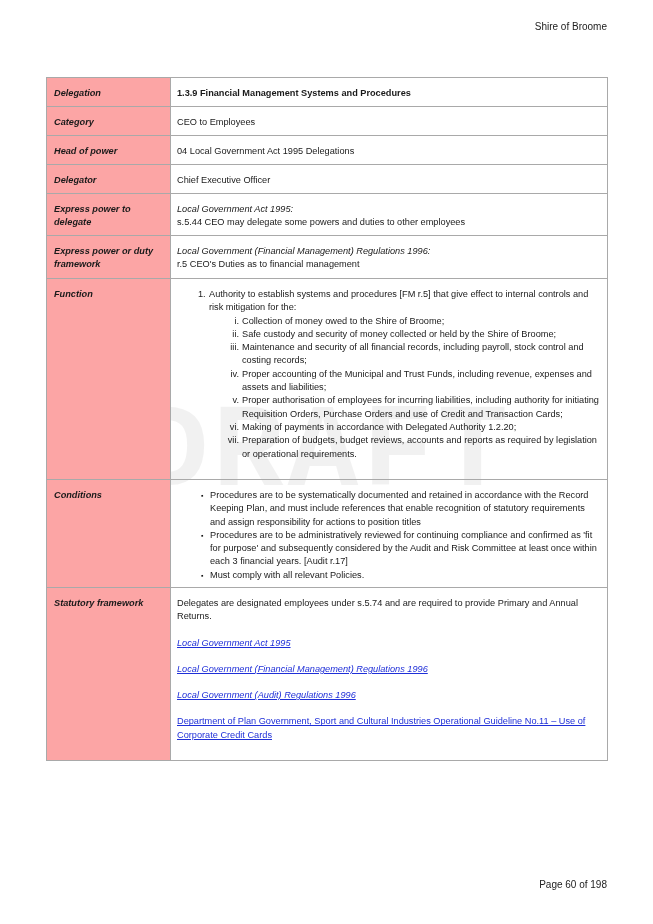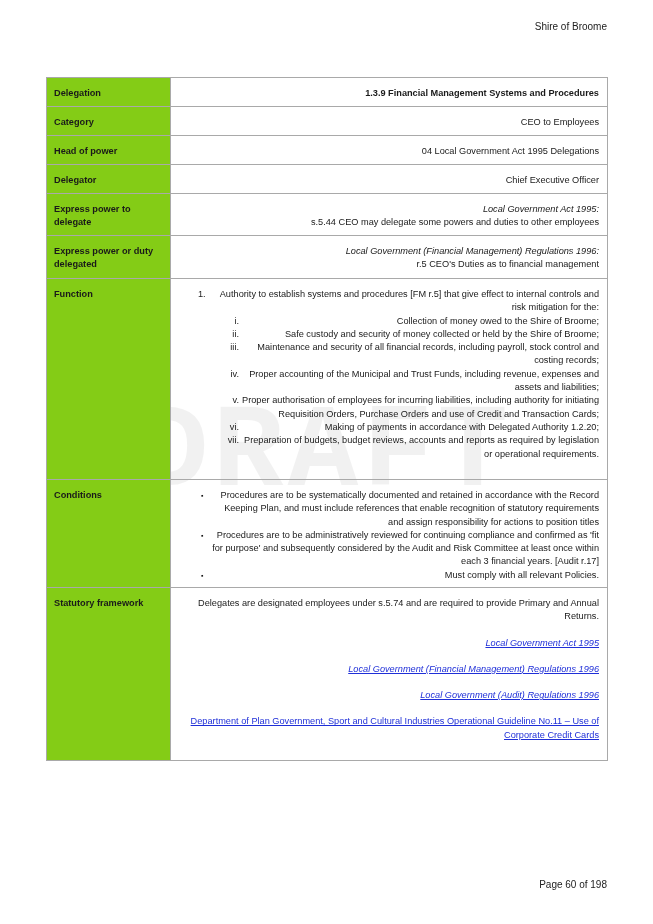--- a/index.html
+++ b/index.html
@@ -3,22 +3,22 @@
 <meta charset="utf-8">
 <style>
   html, body { margin: 0; padding: 0; background: #ffffff; }
   body { width: 653px; height: 924px; position: relative; overflow: hidden;
          font-family: "Liberation Sans", "DejaVu Sans", sans-serif; color: #1a1a1a; }
   .header-org { position: absolute; top: 21px; right: 46px; font-size: 10px; color: #222; }
   .footer-page { position: absolute; top: 879px; right: 46px; font-size: 10px; color: #222; }
   table.deleg { position: absolute; left: 46px; top: 77px; width: 562px; border-collapse: collapse;
                 font-size: 9.2px; line-height: 13.3px; }
   table.deleg td { border: 1px solid #a9a9a9; vertical-align: top; padding: 0; }
-  td.lbl { width: 124px; background: #84cc16; font-weight: bold; padding: 9px 6px 0 7px !important; box-sizing: border-box; }
-  td.val { padding: 9px 8px 0 6px !important; box-sizing: border-box; text-align: right; }
+  td.lbl { width: 124px; background: #fca5a5; font-weight: bold; padding: 9px 6px 0 7px !important; box-sizing: border-box; font-style: italic; }
+  td.val { padding: 9px 8px 0 6px !important; box-sizing: border-box; }
   .row-h30 td { height: 29px; }
   .row-h42 td { height: 42px; }
   .row-h43 td { height: 43px; }
   .row-h201 td { height: 201px; }
   .row-h108 td { height: 108px; }
   .row-h174 td { height: 173px; }
   .bold { font-weight: bold; }
   .it { font-style: italic; }
   ol.func { margin: 0; padding-left: 32px; list-style: none; }
   ol.func > li { position: relative; }
@@ -62,21 +62,21 @@
     <td class="val">Chief Executive Officer</td>
   </tr>
   <tr class="row-h42">
     <td class="lbl">Express power to delegate</td>
     <td class="val">
       <div class="it">Local Government Act 1995:</div>
       <div>s.5.44 CEO may delegate some powers and duties to other employees</div>
     </td>
   </tr>
   <tr class="row-h43">
-    <td class="lbl">Express power or duty delegated</td>
+    <td class="lbl">Express power or duty framework</td>
     <td class="val">
       <div class="it">Local Government (Financial Management) Regulations 1996:</div>
       <div>r.5 CEO's Duties as to financial management</div>
     </td>
   </tr>
   <tr class="row-h201">
     <td class="lbl">Function</td>
     <td class="val">
       <ol class="func">
         <li>

